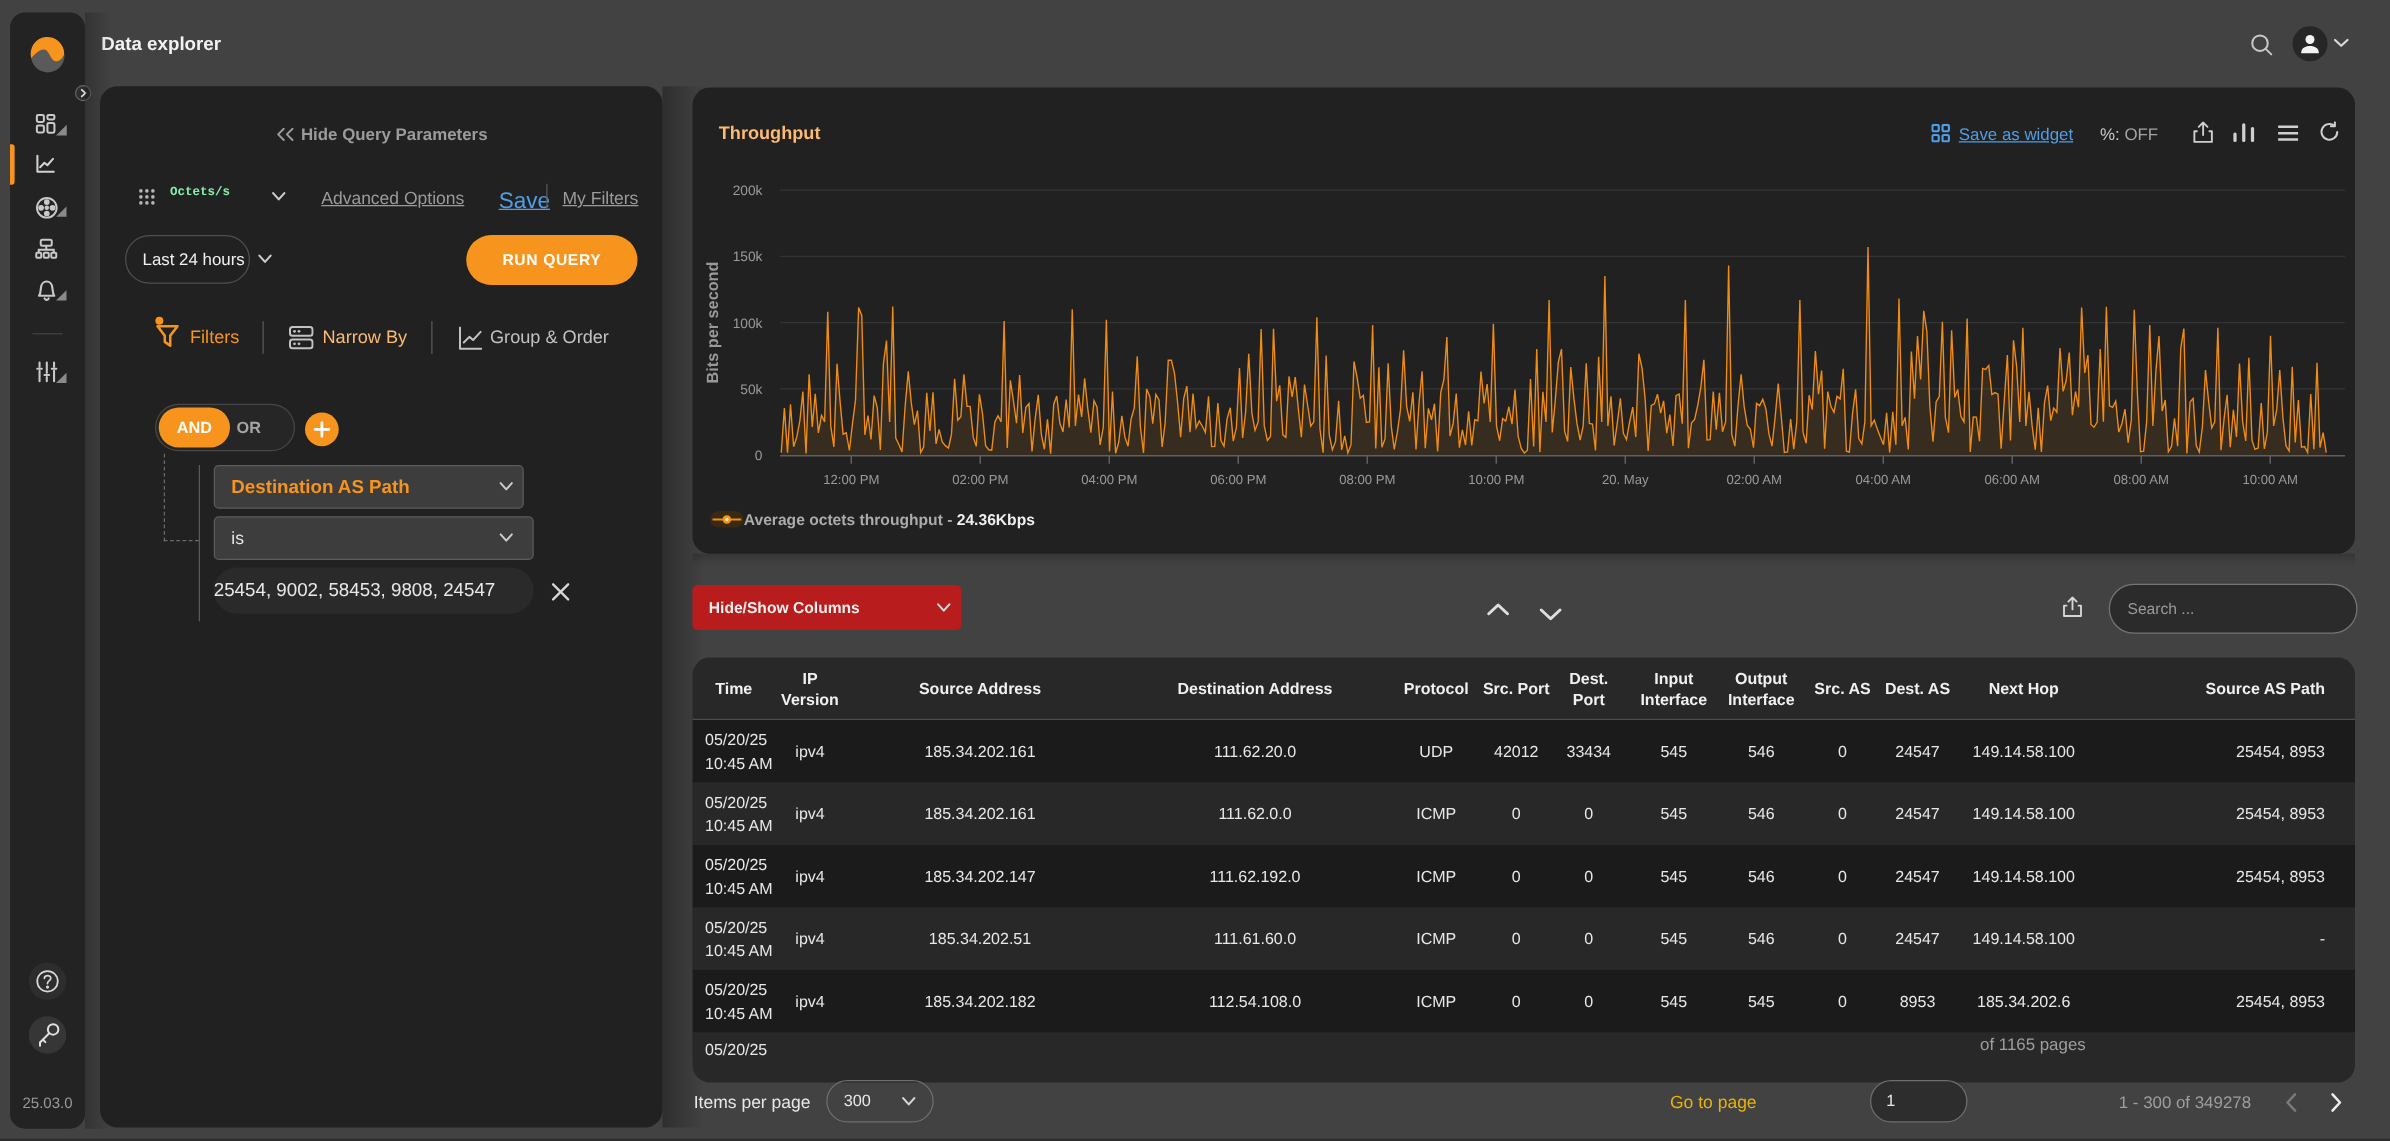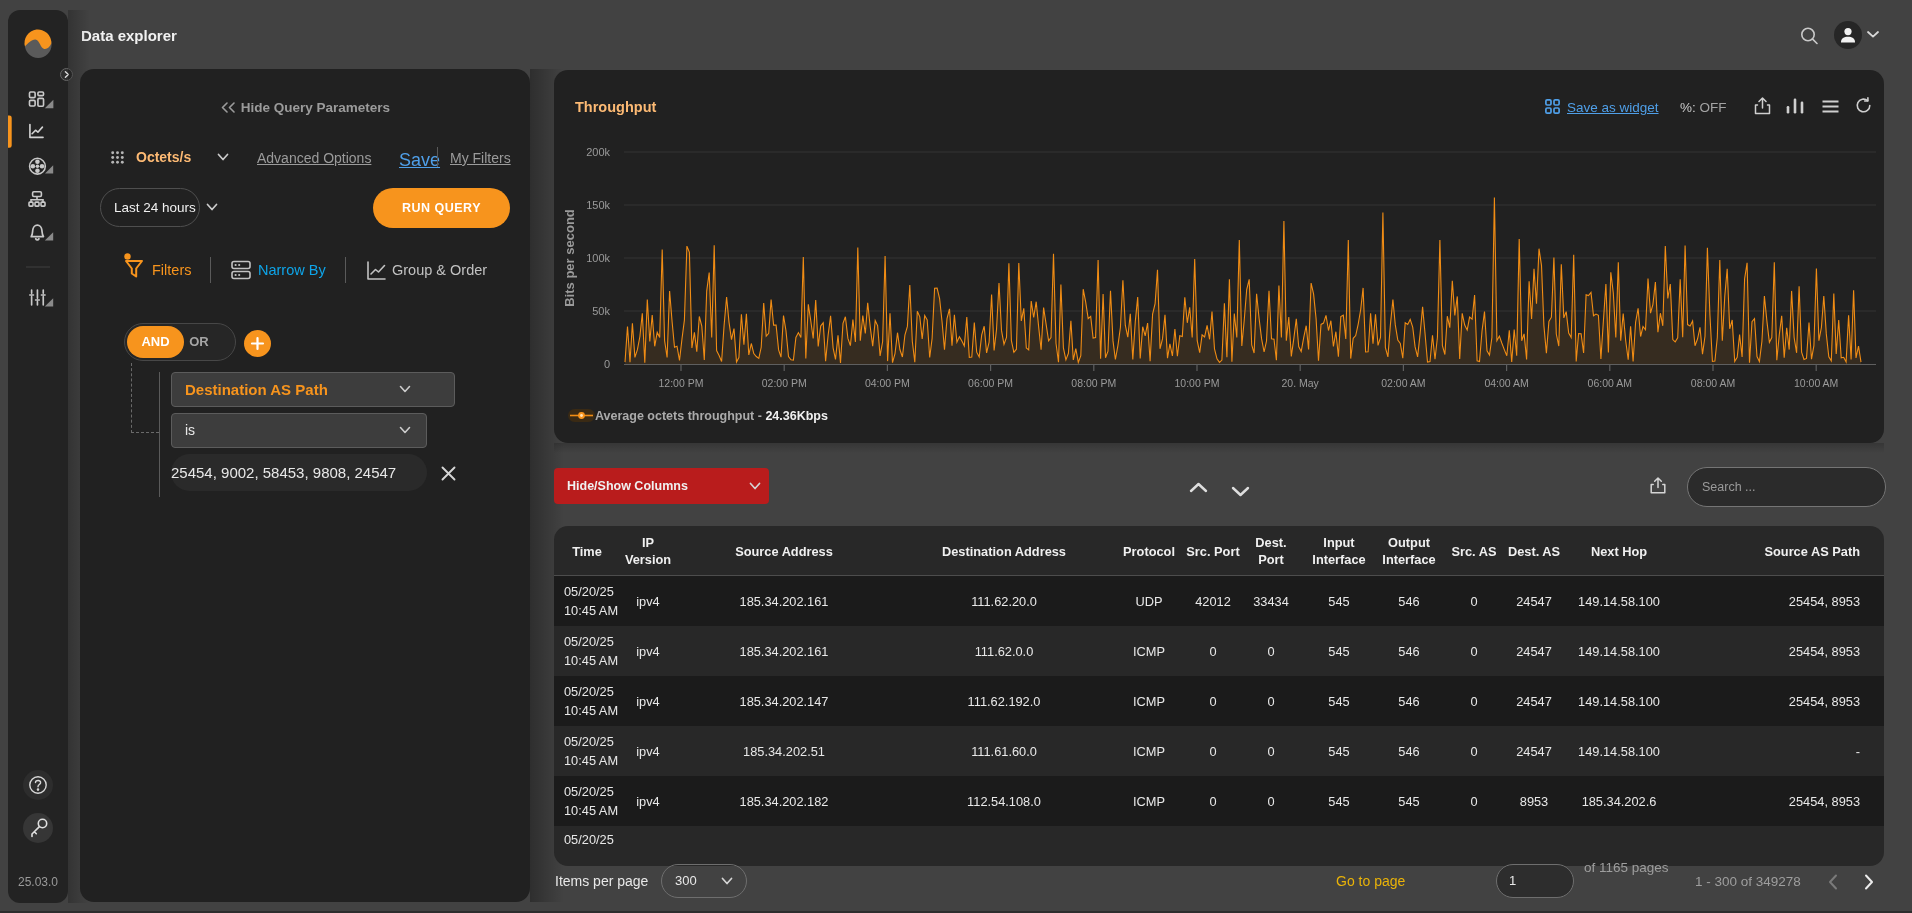--- a/index.html
+++ b/index.html
@@ -117,21 +117,21 @@
       <circle cx="6.5" cy="1.7" r="1.45"></circle>
       <circle cx="11.3" cy="1.7" r="1.45"></circle>
     <circle cx="1.7" cy="6.5" r="1.45"></circle>
       <circle cx="6.5" cy="6.5" r="1.45"></circle>
       <circle cx="11.3" cy="6.5" r="1.45"></circle>
     <circle cx="1.7" cy="11.3" r="1.45"></circle>
       <circle cx="6.5" cy="11.3" r="1.45"></circle>
       <circle cx="11.3" cy="11.3" r="1.45"></circle>
   </g>
 </svg>
-<div class="abs" style="left:136px; top:149px; font-size:14px; font-weight:700; color:#fdba74;">Octets/s</div>
+<div class="abs" style="left:136px; top:149px; font-size:10px; font-weight:700; color:#86efac;font-family:Liberation Mono, monospace;">Octets/s</div>
 <svg class="abs" style="left:217px; top:153px;" width="12" height="9" viewBox="0 0 12 9">
     <path d="M1.5 1.5 L6 6.5 L10.5 1.5" stroke="#cccccc" stroke-width="1.7" fill="none" stroke-linecap="round" stroke-linejoin="round"></path>
   </svg>
 <div class="abs" style="left:257px; top:150px; font-size:14px; color:#9b9b9b; text-decoration:underline;">Advanced Options</div>
 <div class="abs" style="left:399px; top:150px; font-size:18px; color:#4f9fe8; text-decoration:underline;">Save</div>
 <div class="abs" style="left:437px; top:147px; width:1px; height:20px; background:#5a5a5a;"></div>
 <div class="abs" style="left:450px; top:150px; font-size:14px; color:#9b9b9b; text-decoration:underline;">My Filters</div>
 
 <div class="abs" style="left:100px; top:188px; width:100px; height:39px; border:1px solid #4f4f4f; border-radius:20px; color:#f0f0f0; font-size:13.5px; line-height:37px; text-indent:13px; white-space:nowrap;">Last 24 hours</div>
 <svg class="abs" style="left:206px; top:203px;" width="12" height="9" viewBox="0 0 12 9">
@@ -148,21 +148,21 @@
 <svg class="abs" style="left:231px; top:260px;" width="20" height="20" viewBox="0 0 20 20">
   <g stroke="#c2c2c2" stroke-width="1.6" fill="none">
     <rect x="1" y="1.5" width="18" height="7" rx="2"></rect>
     <rect x="1" y="11.5" width="18" height="7" rx="2"></rect>
   </g>
   <circle cx="4.6" cy="5" r="1.1" fill="#c2c2c2"></circle>
     <circle cx="8.2" cy="5" r="1.1" fill="#c2c2c2"></circle>
   <circle cx="4.6" cy="15" r="1.1" fill="#c2c2c2"></circle>
     <circle cx="8.2" cy="15" r="1.1" fill="#c2c2c2"></circle>
 </svg>
-<div class="abs" style="left:258px; top:262px; font-size:14.5px; color:#0ea5e9;">Narrow By</div>
+<div class="abs" style="left:258px; top:262px; font-size:14.5px; color:#fdba74;">Narrow By</div>
 <div class="abs" style="left:345px; top:257px; width:1px; height:26px; background:#5a5a5a;"></div>
 <svg class="abs" style="left:367px; top:261px;" width="19" height="19" viewBox="0 0 19 19">
   <g stroke="#c2c2c2" stroke-width="1.6" fill="none" stroke-linecap="round" stroke-linejoin="round">
     <path d="M1 1 L1 18 L18 18"></path>
     <path d="M4 13 L8.5 8.5 L11.5 11 L17.5 4.5"></path>
   </g>
 </svg>
 <div class="abs" style="left:392px; top:262px; font-size:14.5px; color:#c2c2c2;">Group &amp; Order</div>
 
 <div class="abs" style="left:124px; top:323px; width:112px; height:38px; background:#262626; border:1px solid #474747; border-radius:19px;"></div>
@@ -171,21 +171,21 @@
 <div class="abs" style="left:244px; top:330px; width:27px; height:27px; background:#f7941d; border-radius:50%;">
   <svg width="27" height="27" viewBox="0 0 27 27">
       <path d="M13.5 8 L13.5 19 M8 13.5 L19 13.5" stroke="#fff" stroke-width="2.2" stroke-linecap="round"></path>
     </svg>
 </div>
 
 <div class="abs" style="left:131px; top:363px; width:0px; height:70px; border-left:1.5px dashed #6a6a6a;"></div>
 <div class="abs" style="left:131px; top:432px; width:28px; height:0px; border-top:1.5px dashed #6a6a6a;"></div>
 <div class="abs" style="left:159px; top:372px; width:0px; height:125px; border-left:1.5px solid #5a5a5a;"></div>
 
-<div class="abs" style="left:171px; top:372px; width:284px; height:35px; background:#3d3d3d; border:1px solid #5c5c5c; border-radius:4px; color:#f7941d; font-size:15px; font-weight:700; line-height:33px; text-indent:13px;">Destination AS Path</div>
+<div class="abs" style="left:171px; top:372px; width:248px; height:35px; background:#3d3d3d; border:1px solid #5c5c5c; border-radius:4px; color:#f7941d; font-size:15px; font-weight:700; line-height:33px; text-indent:13px;">Destination AS Path</div>
 <svg class="abs" style="left:399px; top:385px;" width="12" height="9" viewBox="0 0 12 9">
     <path d="M1.5 1.5 L6 6.5 L10.5 1.5" stroke="#cccccc" stroke-width="1.6" fill="none" stroke-linecap="round" stroke-linejoin="round"></path>
   </svg>
 <div class="abs" style="left:171px; top:413px; width:256px; height:35px; background:#3d3d3d; border:1px solid #5c5c5c; border-radius:4px; color:#e8e8e8; font-size:14px; line-height:33px; text-indent:13px;">is</div>
 <svg class="abs" style="left:399px; top:426px;" width="12" height="9" viewBox="0 0 12 9">
     <path d="M1.5 1.5 L6 6.5 L10.5 1.5" stroke="#cccccc" stroke-width="1.6" fill="none" stroke-linecap="round" stroke-linejoin="round"></path>
   </svg>
 <div class="abs" style="left:171px; top:454px; width:256px; height:37px; background:#2a2a2a; border-radius:19px; color:#e8e8e8; font-size:15px; line-height:37px;">25454, 9002, 58453, 9808, 24547</div>
 <svg class="abs" style="left:440px; top:465px;" width="17" height="17" viewBox="0 0 17 17">
     <path d="M2.5 2.5 L14.5 14.5 M14.5 2.5 L2.5 14.5" stroke="#d6d6d6" stroke-width="1.9" stroke-linecap="round"></path>
@@ -382,21 +382,21 @@
     </div>
   </div>
 
 <div class="abs" style="left:555px; top:873px; font-size:14px; color:#e8e8e8;">Items per page</div>
 <div class="abs" style="left:661px; top:864px; width:86px; height:34px; border:1px solid #6e6e6e; border-radius:17px; color:#e8e8e8; font-size:13px; line-height:32px; text-indent:13px;">300</div>
 <svg class="abs" style="left:721px; top:877px;" width="12" height="9" viewBox="0 0 12 9">
     <path d="M1.5 1.5 L6 6.5 L10.5 1.5" stroke="#d5d5d5" stroke-width="1.7" fill="none" stroke-linecap="round" stroke-linejoin="round"></path>
   </svg>
 <div class="abs" style="left:1336px; top:873px; font-size:14px; color:#eab308;">Go to page</div>
 <div class="abs" style="left:1496px; top:864px; width:78px; height:34px; border:1px solid #6e6e6e; border-radius:17px; background:#2d2d2d; color:#e8e8e8; font-size:13px; line-height:32px; text-indent:12px;">1</div>
-<div class="abs" style="left:1584px; top:860px; font-size:13.5px; color:#9e9e9e;">of 1165 pages</div>
+<div class="abs" style="left:1584px; top:828px; font-size:13.5px; color:#9e9e9e;">of 1165 pages</div>
 <div class="abs" style="left:1695px; top:874px; font-size:13.5px; color:#9e9e9e;">1 - 300 of 349278</div>
 <svg class="abs" style="left:1826px; top:873px;" width="14" height="18" viewBox="0 0 14 18">
     <path d="M10 2.5 L4 9 L10 15.5" stroke="#7a7a7a" stroke-width="2" fill="none" stroke-linecap="round" stroke-linejoin="round"></path>
   </svg>
 <svg class="abs" style="left:1862px; top:873px;" width="14" height="18" viewBox="0 0 14 18">
     <path d="M4 2.5 L10 9 L4 15.5" stroke="#ececec" stroke-width="2" fill="none" stroke-linecap="round" stroke-linejoin="round"></path>
   </svg>
 
 <div class="abs" style="left:0; top:911px; width:1912px; height:2px; background:#2d2d2d;"></div>
 

